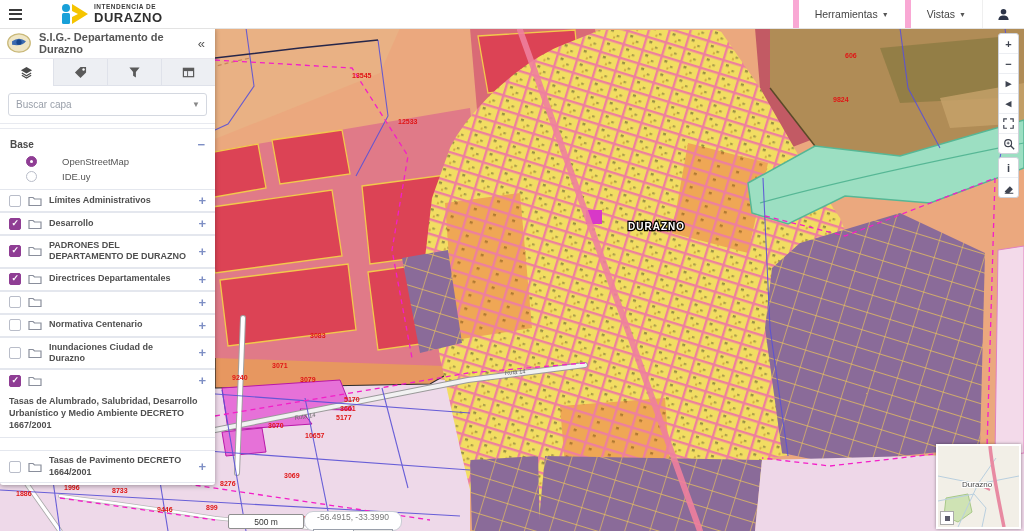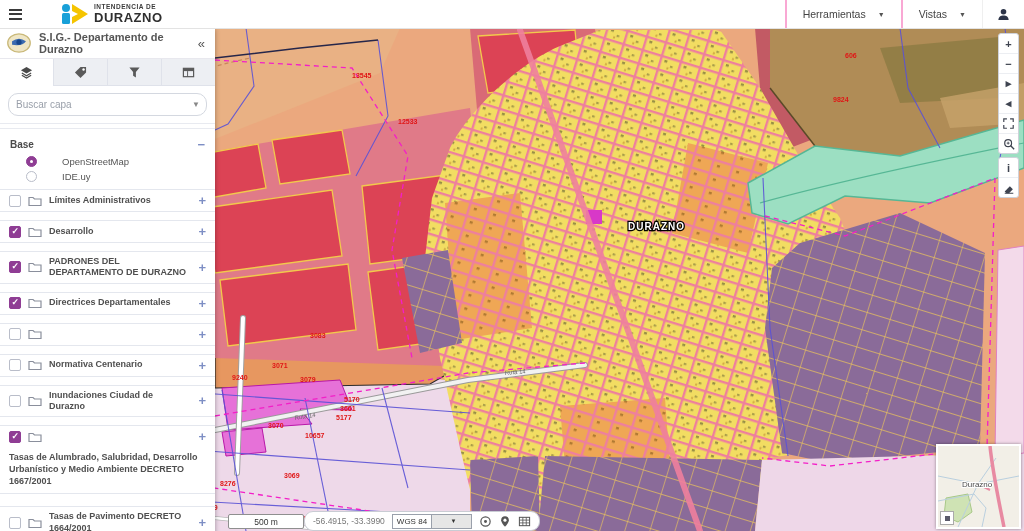--- a/index.html
+++ b/index.html
@@ -10,22 +10,22 @@
   .topbar{position:absolute;top:0;left:0;right:0;height:28px;background:#fff;z-index:40;
           display:flex;align-items:center;border-bottom:1px solid #e3e3e3;}
   .hamburger{width:26px;height:28px;display:flex;flex-direction:column;justify-content:center;
              gap:2.5px;padding-left:9px;cursor:pointer;}
   .hamburger i{display:block;width:13px;height:2px;background:#3a3a3a;}
   .brand{display:flex;align-items:center;gap:5px;margin-left:26px;}
   .brand-txt{line-height:1;}
   .brand-top{font-size:6.5px;letter-spacing:.5px;color:#3c3c3c;font-weight:bold;}
   .brand-bottom{font-size:13px;font-weight:bold;color:#2f2f2f;letter-spacing:.5px;}
   .top-right{margin-left:auto;display:flex;align-items:stretch;height:100%;}
-  .top-menu{display:flex;align-items:center;gap:12px;padding:0 16px;font-size:10.5px;color:#444;
-            border-left:2px solid #f9a8d4;cursor:pointer;}
+  .top-menu{display:flex;align-items:center;gap:4px;padding:0 16px;font-size:10.5px;color:#444;
+            border-left:6px solid #f9a8d4;cursor:pointer;}
   .caret-down{font-size:7px;color:#555;}
   .user-btn{display:flex;align-items:center;padding:0 14px;border-left:1px solid #efefef;cursor:pointer;}
 
   
   .map-wrap{position:absolute;left:0;top:28px;width:1024px;height:503px;z-index:0;}
   .plabel{font-size:7px;font-weight:bold;fill:#e01616;font-family:"Liberation Sans",sans-serif;}
   .city-label{font-size:10px;font-weight:bold;fill:#ffffff;stroke:#000;stroke-width:2.6px;
               paint-order:stroke;letter-spacing:1px;font-family:"Liberation Sans",sans-serif;}
   .road-label{font-size:6px;fill:#6a6a6a;font-family:"Liberation Sans",sans-serif;}
 
@@ -34,37 +34,37 @@
          box-shadow:0 1px 5px rgba(0,0,0,.35);border-radius:0 0 3px 3px;}
   .panel-head{height:30px;display:flex;align-items:center;border-bottom:1px solid #e8e8ee;padding:0 6px;}
   .panel-title{font-size:11px;font-weight:bold;color:#555;margin-left:7px;flex:1;}
   .collapse-btn{font-size:13px;color:#555;padding:0 4px;cursor:pointer;}
   .tabs{display:flex;height:26px;background:#edeff3;border-bottom:1px solid #dfe2ea;}
   .tab{flex:1;display:flex;align-items:center;justify-content:center;border-left:1px solid #dfe2ea;cursor:pointer;}
   .tab:first-child{border-left:none;}
   .tab.active{background:#fff;border-bottom:1px solid #fff;margin-bottom:-1px;}
   .search-wrap{padding:7px 8px 6px;}
   .search-box{position:relative;}
-  .search-box input{width:100%;box-sizing:border-box;height:23px;border:1px solid #d4d8e0;border-radius:10px;
+  .search-box input{width:100%;box-sizing:border-box;height:23px;border:1px solid #d4d8e0;border-radius:3px;
         font-size:10px;color:#444;padding:0 32px 0 7px;outline:none;font-family:"Liberation Sans",sans-serif;}
   .search-box input::placeholder{color:#9aa0aa;}
   .search-caret{position:absolute;right:7px;top:7px;font-size:8px;color:#888;pointer-events:none;}
   .sec-gap{height:4px;border-top:1px solid #e8eaf0;border-bottom:1px solid #e8eaf0;margin:1px 0 3px;}
   .base{padding:2px 10px 5px;}
   .base-head{display:flex;align-items:center;height:20px;}
   .base-title{font-size:10px;font-weight:bold;color:#4a4a4a;flex:1;}
   .minus-btn{color:#7d8ec4;font-size:13px;font-weight:bold;cursor:pointer;line-height:1;}
   .radio-row{display:flex;align-items:center;gap:25px;padding:2px 0 2px 16px;cursor:pointer;}
   .radio{width:11px;height:11px;border-radius:50%;border:1.5px solid #b9bdc9;box-sizing:border-box;position:relative;flex:none;}
   .radio.on{border-color:#8f3d94;background:#8f3d94;}
   .radio.on::after{content:"";position:absolute;left:2.5px;top:2.5px;width:3px;height:3px;border-radius:50%;background:#fff;}
   .radio-label{font-size:9.5px;color:#555;}
   .layers-list{padding:0 0 2px;}
   .layer-row{display:flex;align-items:center;gap:7px;padding:4px 9px;border-top:1px solid #e4e7ee;
-             border-bottom:1px solid #e4e7ee;margin-bottom:8px;flex-wrap:wrap;}
+             border-bottom:1px solid #e4e7ee;margin-bottom:0;flex-wrap:wrap;}
   .layer-row:last-child{margin-bottom:0;margin-top:12px;}
   .cb{width:12px;height:12px;border:1.5px solid #b9bdc9;border-radius:2px;box-sizing:border-box;flex:none;
       position:relative;cursor:pointer;background:#fff;}
   .cb.on{background:#8f3d94;border-color:#8f3d94;}
   .cb.on::after{content:"✓";position:absolute;left:1.5px;top:-1px;font-size:9px;color:#fff;font-weight:bold;}
   .layer-label{flex:1;font-size:9px;font-weight:bold;color:#4f4f4f;line-height:1.25;}
   .plus-btn{color:#7d8ec4;font-size:13px;font-weight:bold;cursor:pointer;line-height:1;margin-left:auto;}
   .wrap-label{width:100%;font-size:9px;font-weight:bold;color:#4f4f4f;line-height:1.35;padding:1px 2px 2px 0;}
   .spacer{flex:1;}
 
@@ -73,21 +73,21 @@
               border-radius:3px;z-index:20;overflow:hidden;}
   .ctrl-group.g1{top:33px;}
   .ctrl-group.g2{top:157px;}
   .ctrl-btn{height:19px;display:flex;align-items:center;justify-content:center;font-size:11px;color:#3f4450;
             font-weight:bold;border-top:1px solid #eceef2;cursor:pointer;}
   .ctrl-btn:first-child{border-top:none;}
   .scalebox{position:absolute;left:228px;top:514px;width:74px;height:13px;background:#fff;
             border:1px solid #8f8f8f;border-radius:2px;z-index:20;display:flex;align-items:center;justify-content:center;
             font-size:8.5px;color:#333;}
   .coordbar{position:absolute;left:304px;top:511px;height:18px;background:#fff;border:1px solid #c9ccd4;
-            border-radius:9px;z-index:20;display:flex;align-items:center;padding:0 8px;gap:7px;}
+            border-radius:9px;z-index:20;display:flex;align-items:center;padding:0 8px;gap:7px;flex-direction:column;}
   .coords{font-size:8.5px;color:#777;}
   .crs-select{display:flex;align-items:center;border:1px solid #9aa0ab;background:#fff;height:13px;
               width:78px;font-size:8px;color:#333;cursor:pointer;}
   .crs-select span{flex:1;padding-left:4px;}
   .crs-arrow{width:11px;height:100%;background:#e6e6e6;border-left:1px solid #9aa0ab;display:flex;
              align-items:center;justify-content:center;font-size:6px;color:#333;}
   .sb-icon{display:flex;align-items:center;justify-content:center;cursor:pointer;}
   .minimap{position:absolute;left:936px;top:444px;width:85px;height:85px;background:#fff;z-index:20;
            border:2px solid #fff;box-shadow:0 0 3px rgba(0,0,0,.4);box-sizing:border-box;}
   .minimap-btn{position:absolute;left:2px;bottom:2px;width:12px;height:12px;background:#fff;border:1px solid #aaa;

